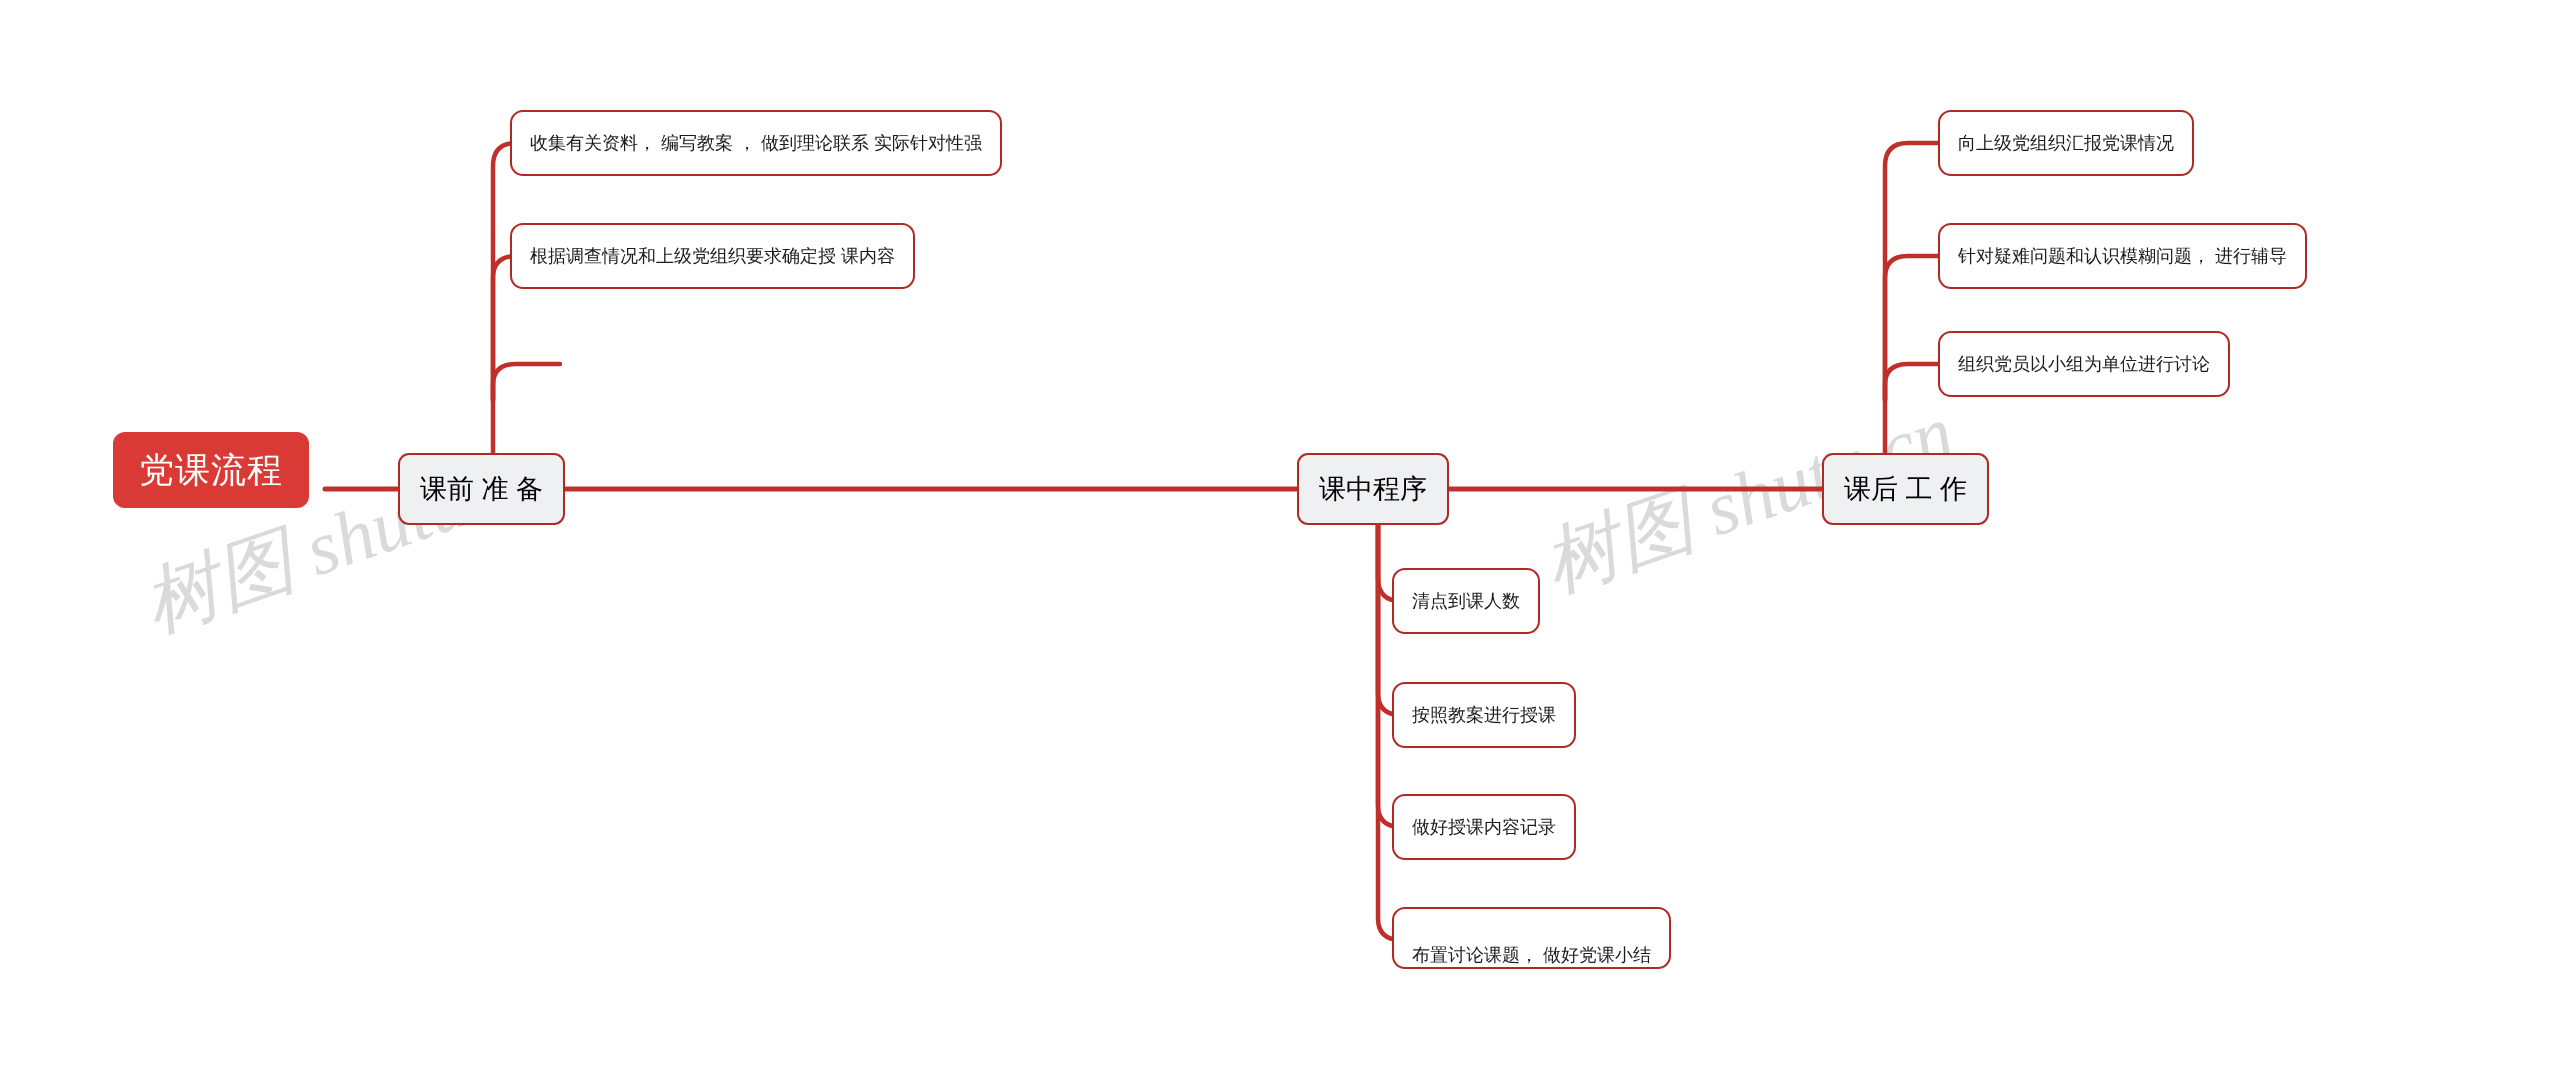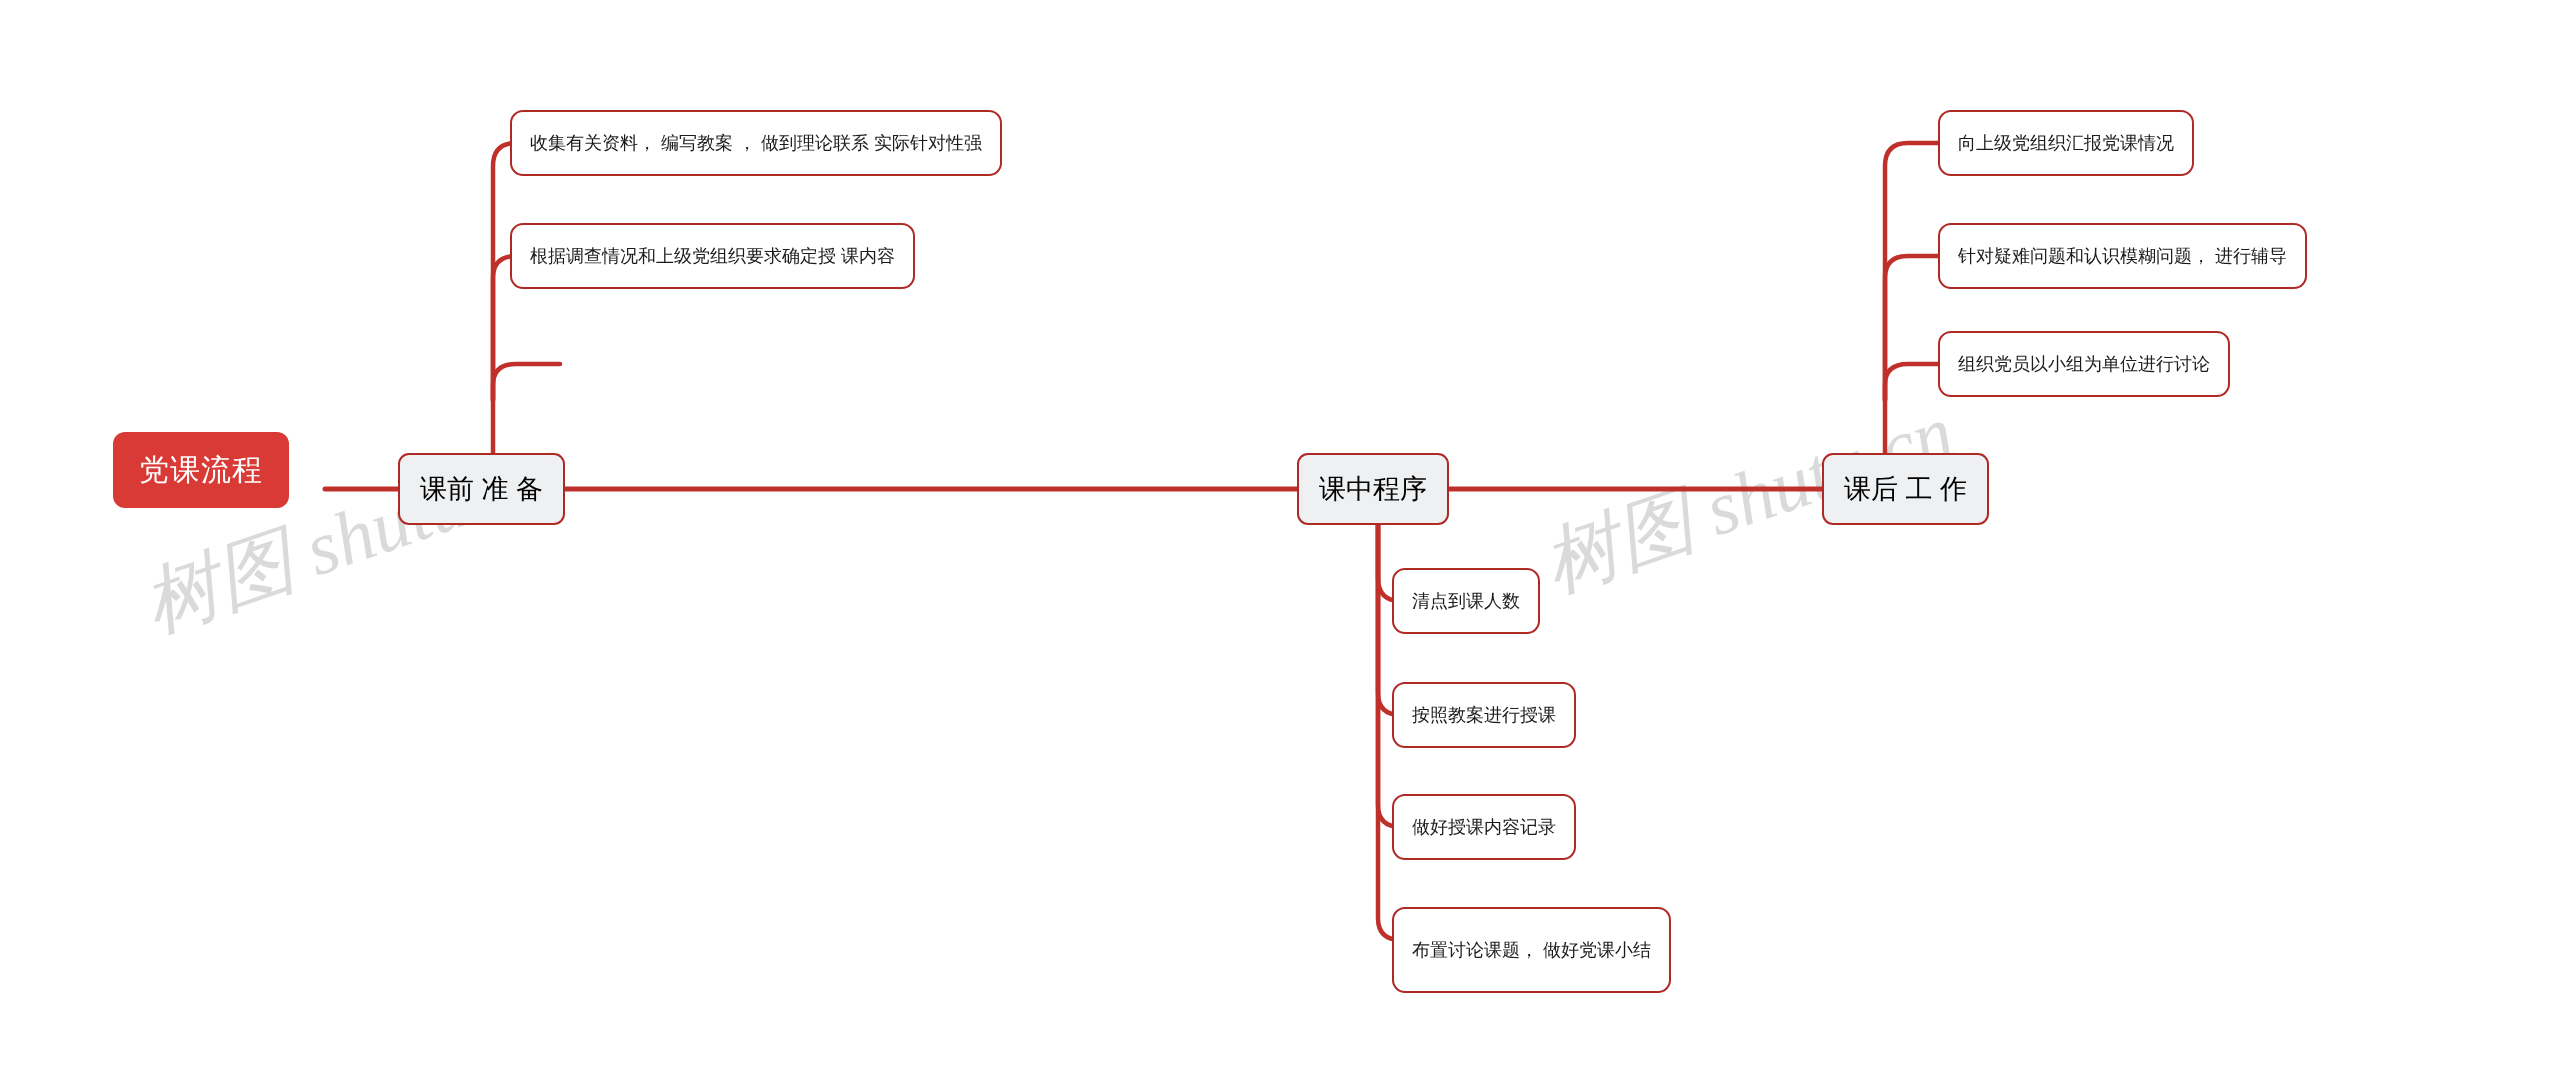--- a/index.html
+++ b/index.html
@@ -48,21 +48,21 @@
     box-sizing: border-box;
     display: flex;
     align-items: center;
     justify-content: center;
     white-space: nowrap;
   }
   .node-root {
     background: #d93a35;
     color: #ffffff;
     border-radius: 12px;
-    font-size: 30px;
+    font-size: 35px;
     letter-spacing: 1px;
     padding: 0 26px;
   }
   .node-branch {
     background: #eef0f2;
     border: 2.5px solid #b02a25;
     border-radius: 11px;
     color: #000000;
     font-size: 27px;
     padding: 0 20px;
@@ -146,21 +146,21 @@
   </div>
 
   <div class="node node-leaf" style="left: 1392px; top: 682px; width: auto; height: 66px; padding-left: 18px; padding-right: 18px;">
     <span>按照教案进行授课</span>
   </div>
 
   <div class="node node-leaf" style="left: 1392px; top: 794px; width: auto; height: 66px; padding-left: 18px; padding-right: 18px;">
     <span>做好授课内容记录</span>
   </div>
 
-  <div class="node node-leaf" style="left: 1392px; top: 907px; width: auto; height: 86px; padding-left: 18px; padding-right: 18px;">
+  <div class="node node-leaf" style="left: 1392px; top: 907px; width: auto; height: 62px; padding-left: 18px; padding-right: 18px; align-items: flex-end;">
     <span>布置讨论课题， 做好党课小结</span>
   </div>
 
   <div class="node node-branch" style="left: 1822px; top: 453px; width: auto; height: 72px;">
     <span>课后 工 作</span>
   </div>
 
   <div class="node node-leaf" style="left: 1938px; top: 110px; width: auto; height: 66px; padding-left: 18px; padding-right: 18px;">
     <span>向上级党组织汇报党课情况</span>
   </div>

